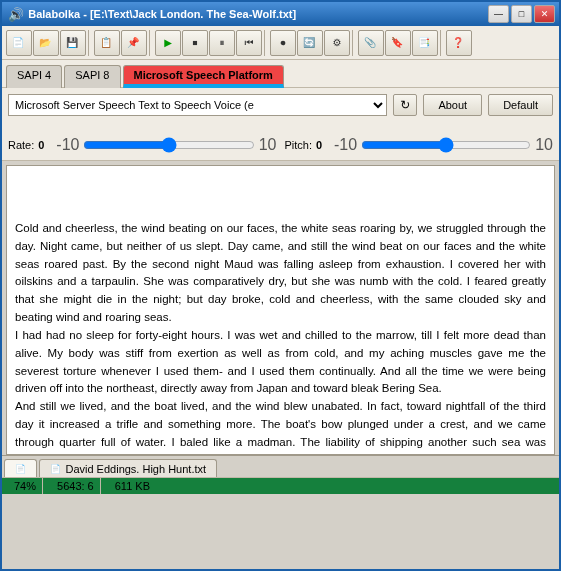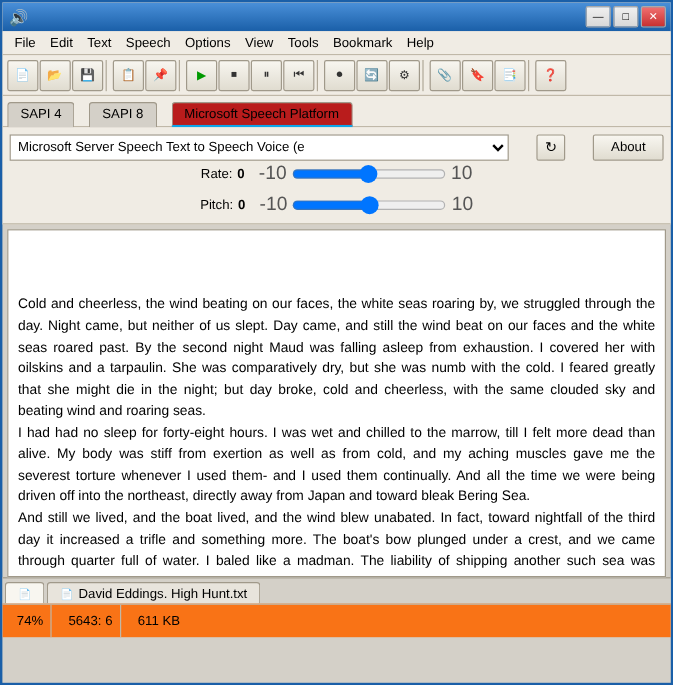--- a/index.html
+++ b/index.html
@@ -93,52 +93,52 @@
       margin: 0 1px;
       border-left: 1px solid #b0a898;
     }
     .tb-btn.green-play { color: #009900; }
 
     
     .tabs-area {
       background: #f0ece4;
       padding: 4px 4px 0 4px;
       display: flex;
-      gap: 12px;
+      gap: 2px;
       border-bottom: 1px solid #c0b8a8;
     }
     .tab {
       padding: 3px 10px;
       font-size: 11px;
       background: #d4d0c8;
       border: 1px solid #a0998a;
       border-bottom: none;
       border-radius: 3px 3px 0 0;
       cursor: pointer;
       position: relative;
       top: 1px;
     }
     .tab.active {
-      background: #b91c1c;
-      border-bottom: 2px solid #0ea5e9;
-      font-weight: normal;
+      background: #ef4444;
+      border-bottom: 4px solid #0ea5e9;
+      font-weight: bold;
       z-index: 1;
     }
 
     
     .voice-panel {
       background: #f0ece4;
       padding: 6px 6px 6px 6px;
       border-bottom: 1px solid #c0b8a8;
     }
     .voice-row {
       display: flex;
       align-items: center;
-      gap: 23px;
-      margin-bottom: 2px;
+      gap: 6px;
+      margin-bottom: 20px;
     }
     .voice-select-wrapper {
       display: flex;
       align-items: center;
       flex: 1;
     }
     .voice-select {
       flex: 1;
       height: 22px;
       font-size: 11px;
@@ -166,21 +166,20 @@
       border-radius: 2px;
       cursor: pointer;
       font-size: 11px;
     }
 
     
     .sliders-row {
       display: flex;
       align-items: center;
       gap: 8px;
-      flex-direction: column;
     }
     .slider-group {
       display: flex;
       align-items: center;
       gap: 4px;
       flex: 1;
     }
     .slider-label {
       font-size: 11px;
       white-space: nowrap;
@@ -255,22 +254,22 @@
       margin-right: 2px;
     }
     .doc-tab.active {
       background: #f8f6f0;
       font-weight: normal;
     }
     .doc-tab-icon { font-size: 9px; color: #555; }
 
     
     .status-bar {
-      background: #f97316;
-      height: 28px;
+      background: #15803d;
+      height: 17px;
       display: flex;
       align-items: center;
       padding: 0 6px;
       border-top: 1px solid #c0b8a8;
       font-size: 11px;
       gap: 8px;
     }
     .status-section {
       padding: 0 6px;
       border-right: 1px solid #c0b8a8;
@@ -290,39 +289,29 @@
     }
   </style>
 </head>
 <body>
 
 <div class="window-frame">
 
   <div class="title-bar">
     <div class="title-bar-left">
       <span style="font-size:13px;">🔊</span>
+      <span>Balabolka - [E:\Text\Jack London. The Sea-Wolf.txt]</span>
     </div>
     <div class="title-bar-buttons">
       <div class="title-btn">—</div>
       <div class="title-btn">□</div>
       <div class="title-btn close">✕</div>
     </div>
   </div>
 
-  <div class="menu-bar">
-    <div class="menu-item">File</div>
-    <div class="menu-item">Edit</div>
-    <div class="menu-item">Text</div>
-    <div class="menu-item">Speech</div>
-    <div class="menu-item">Options</div>
-    <div class="menu-item">View</div>
-    <div class="menu-item">Tools</div>
-    <div class="menu-item">Bookmark</div>
-    <div class="menu-item">Help</div>
-  </div>
 
   <div class="toolbar">
     <div class="tb-btn" title="New">📄</div>
     <div class="tb-btn" title="Open">📂</div>
     <div class="tb-btn" title="Save">💾</div>
     <div class="tb-separator"></div>
     <div class="tb-btn" title="Copy">📋</div>
     <div class="tb-btn" title="Paste">📌</div>
     <div class="tb-separator"></div>
     <div class="tb-btn green-play" title="Play">▶</div>
@@ -349,20 +338,21 @@
 
   <div class="voice-panel">
     <div class="voice-row">
       <div class="voice-select-wrapper">
         <select class="voice-select">
           <option>Microsoft Server Speech Text to Speech Voice (e</option>
         </select>
       </div>
       <button class="refresh-btn">↻</button>
       <button class="about-btn">About</button>
+      <button class="default-btn">Default</button>
     </div>
     <div class="sliders-row">
       <div class="slider-group">
         <span class="slider-label">Rate:</span>
         <span class="slider-value">0</span>
         <span class="slider-min">-10</span>
         <div class="slider-track">
           <input type="range" min="-10" max="10" value="0" style="">
         </div>
         <span class="slider-max">10</span>

